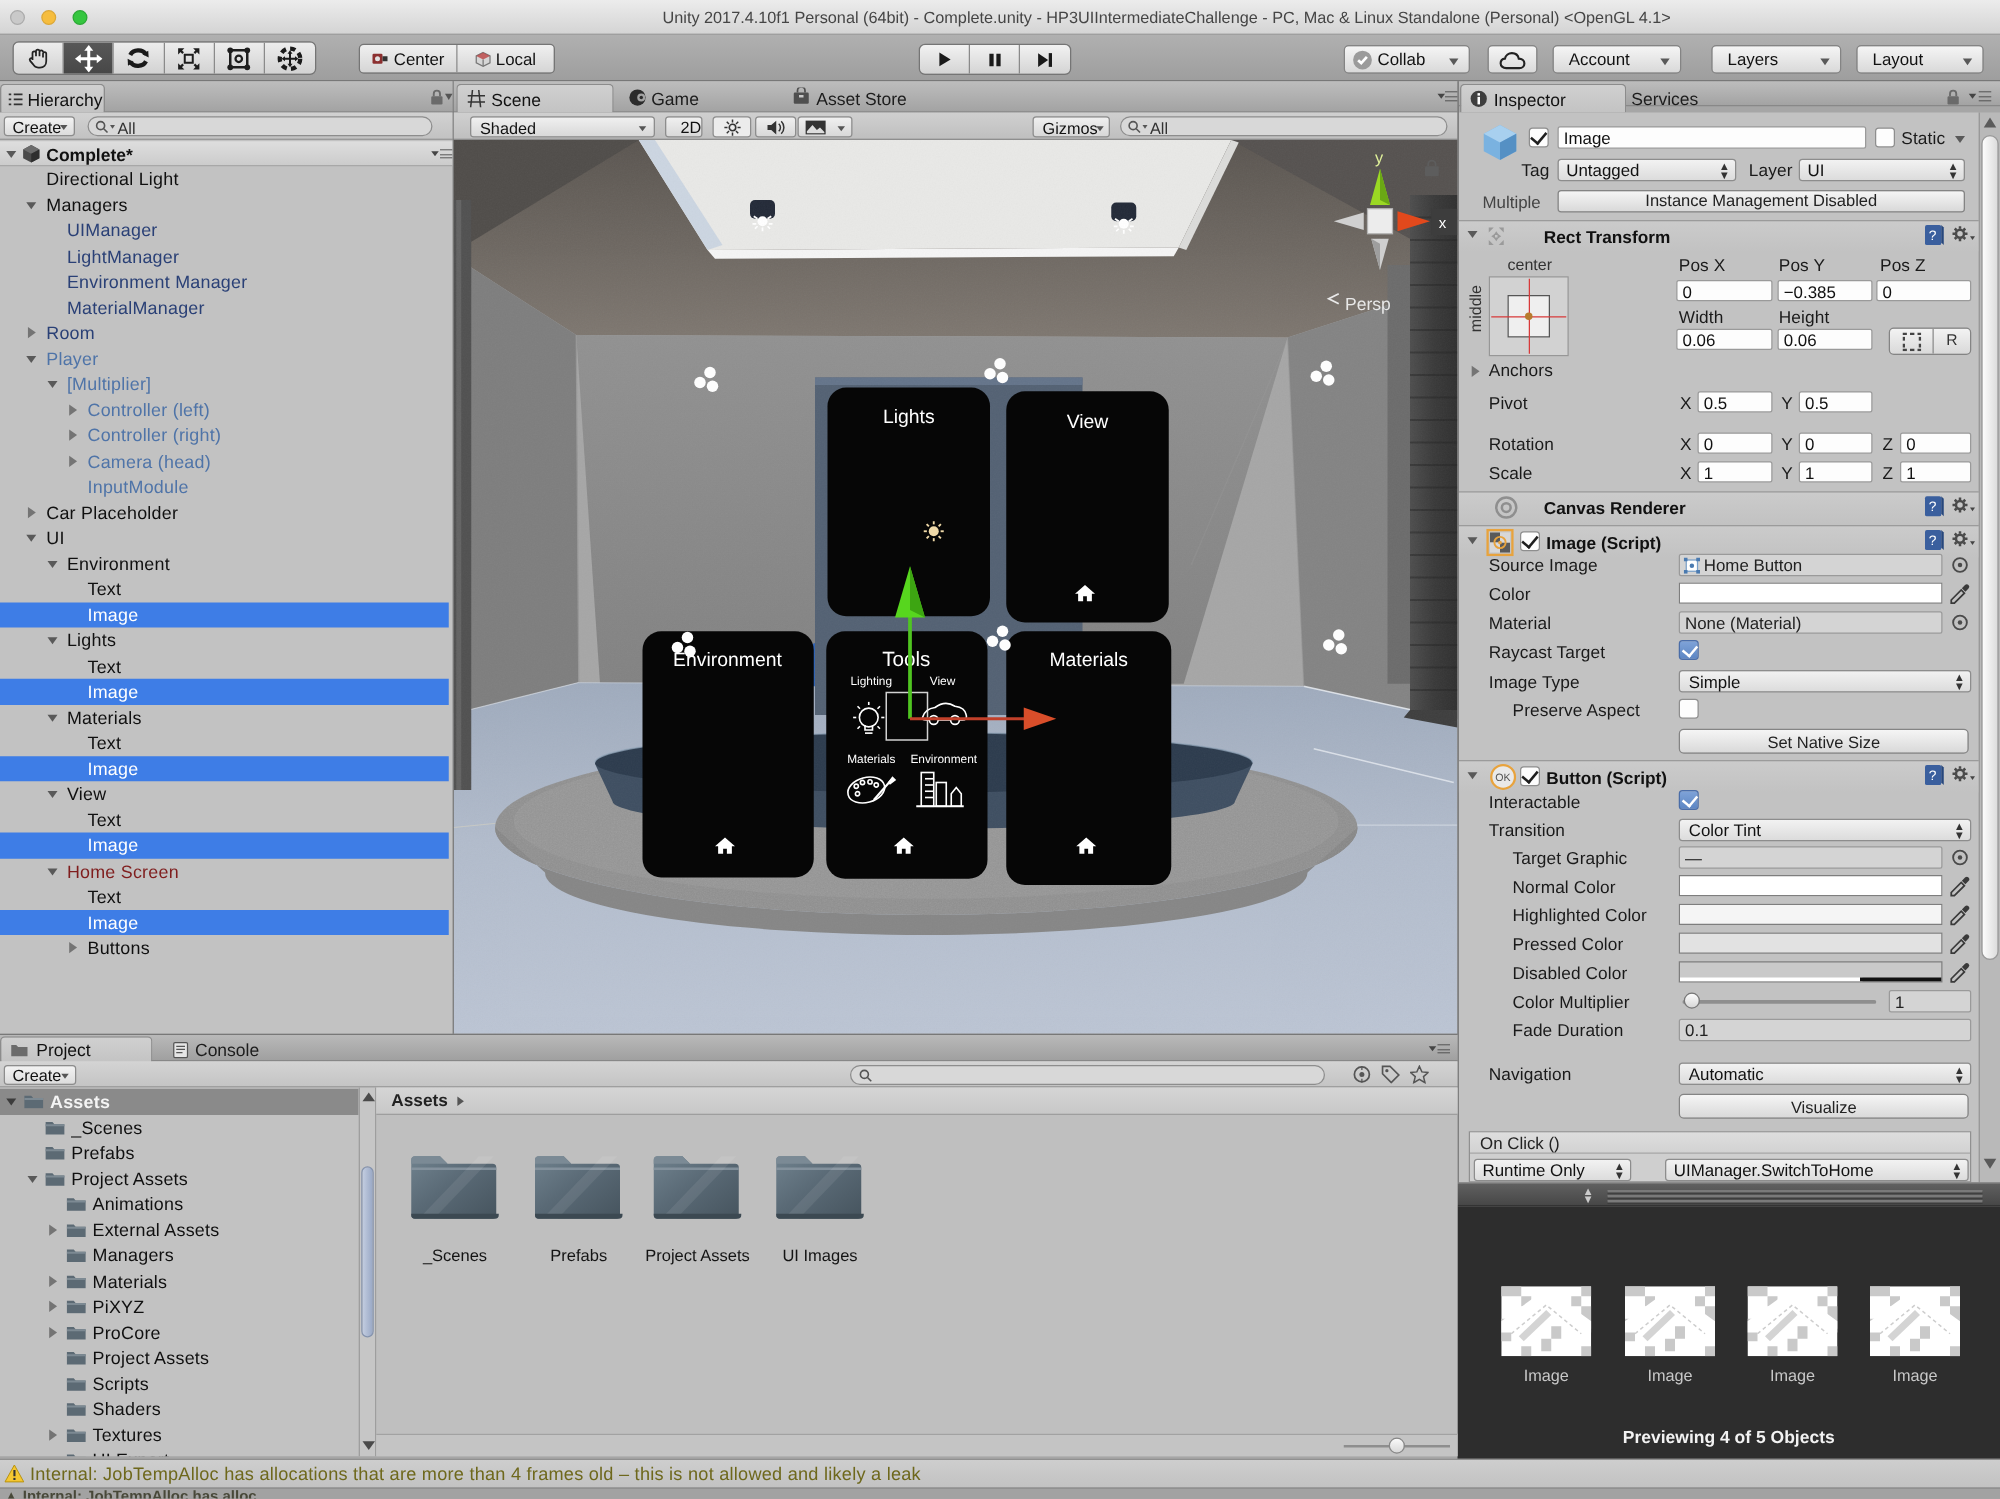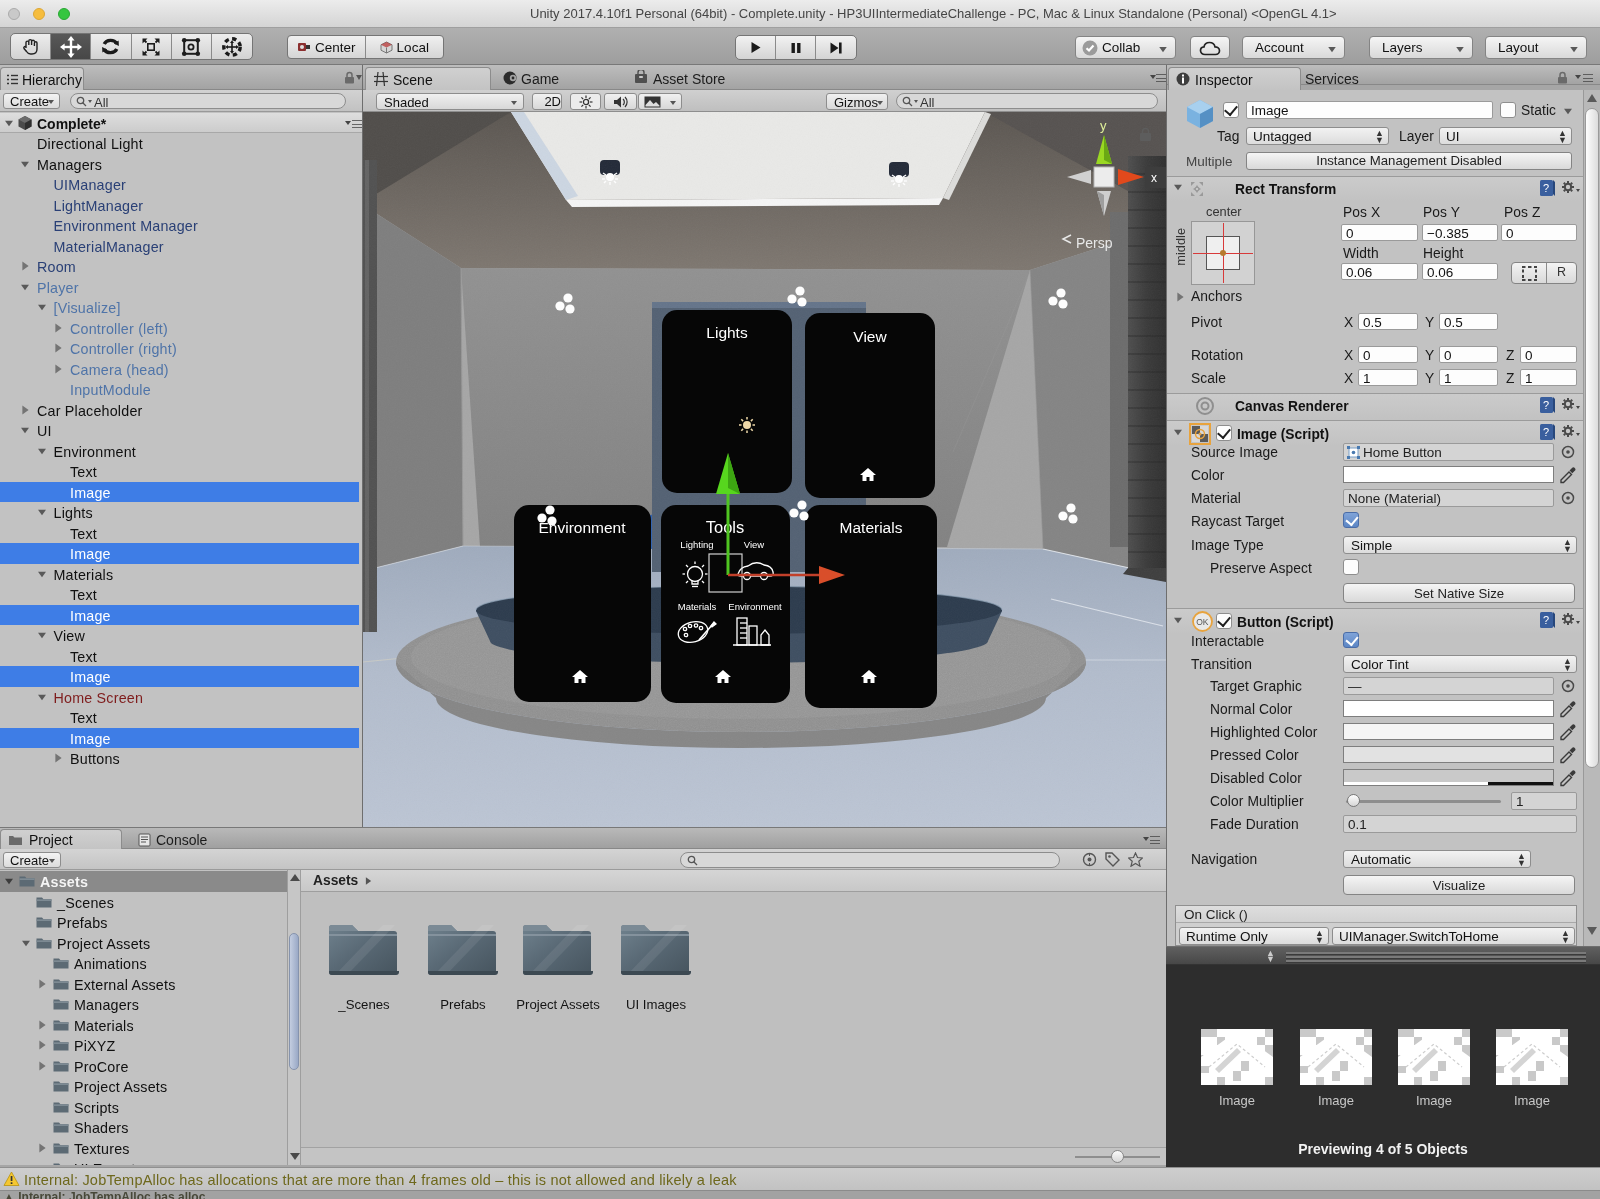--- a/index.html
+++ b/index.html
@@ -228,21 +228,21 @@
         <span class="abs" style="left:37.0px;top:44.5px;font-size:14.3px;color:#101010;letter-spacing:0.2px;">Managers</span>
 <span class="abs" style="left:53.5px;top:65.0px;font-size:14.3px;color:#2a4076;letter-spacing:0.2px;">UIManager</span>
 <span class="abs" style="left:53.5px;top:85.5px;font-size:14.3px;color:#2a4076;letter-spacing:0.2px;">LightManager</span>
 <span class="abs" style="left:53.5px;top:106.0px;font-size:14.3px;color:#2a4076;letter-spacing:0.2px;">Environment Manager</span>
 <span class="abs" style="left:53.5px;top:126.5px;font-size:14.3px;color:#2a4076;letter-spacing:0.2px;">MaterialManager</span>
 <div class="abs tri-r" style="left:22.0px;top:149.0px;transform:scale(0.9);"></div>
         <span class="abs" style="left:37.0px;top:147.0px;font-size:14.3px;color:#2a4076;letter-spacing:0.2px;">Room</span>
 <div class="abs tri-d" style="left:20.0px;top:171.5px;transform:scale(0.8);"></div>
         <span class="abs" style="left:37.0px;top:167.5px;font-size:14.3px;color:#4f74a8;letter-spacing:0.2px;">Player</span>
 <div class="abs tri-d" style="left:36.5px;top:192.0px;transform:scale(0.8);"></div>
-        <span class="abs" style="left:53.5px;top:188.0px;font-size:14.3px;color:#4f74a8;letter-spacing:0.2px;">[Visualize]</span>
+        <span class="abs" style="left:53.5px;top:188.0px;font-size:14.3px;color:#4f74a8;letter-spacing:0.2px;">[Multiplier]</span>
 <div class="abs tri-r" style="left:55.0px;top:210.5px;transform:scale(0.9);"></div>
         <span class="abs" style="left:70.0px;top:208.5px;font-size:14.3px;color:#4f74a8;letter-spacing:0.2px;">Controller (left)</span>
 <div class="abs tri-r" style="left:55.0px;top:231.0px;transform:scale(0.9);"></div>
         <span class="abs" style="left:70.0px;top:229.0px;font-size:14.3px;color:#4f74a8;letter-spacing:0.2px;">Controller (right)</span>
 <div class="abs tri-r" style="left:55.0px;top:251.5px;transform:scale(0.9);"></div>
         <span class="abs" style="left:70.0px;top:249.5px;font-size:14.3px;color:#4f74a8;letter-spacing:0.2px;">Camera (head)</span>
 <span class="abs" style="left:70.0px;top:270.0px;font-size:14.3px;color:#4f74a8;letter-spacing:0.2px;">InputModule</span>
 <div class="abs tri-r" style="left:22.0px;top:292.5px;transform:scale(0.9);"></div>
         <span class="abs" style="left:37.0px;top:290.5px;font-size:14.3px;color:#101010;letter-spacing:0.2px;">Car Placeholder</span>
 <div class="abs tri-d" style="left:20.0px;top:315.0px;transform:scale(0.8);"></div>
@@ -921,30 +921,30 @@
         <path d="M2 13 L10 5 l2.5 2.5 -8 8 H2z" fill="none" stroke="#3a3a3a" stroke-width="1.4"></path>
         <path d="M10.5 3.5 l2.5-2.5 a1.8 1.8 0 0 1 2.8 2.8 l-2.5 2.5z" fill="#3a3a3a"></path>
       </svg>
 <span class="abs lbl" style="left:43px;top:729px;">Color Multiplier</span>
 <div class="abs" style="left:179px;top:735px;width:155px;height:3px;background:#8e8e8e;border-radius:2px;"></div>
 <div class="abs" style="left:180px;top:729px;width:13px;height:13px;border-radius:50%;background:linear-gradient(#fdfdfd,#d6d6d6);border:1px solid #777;"></div>
 <div class="abs gfld" style="left:344px;top:727px;width:66px;height:18px;">1</div>
 <span class="abs lbl" style="left:43px;top:752px;">Fade Duration</span>
 <div class="abs gfld" style="left:176px;top:750px;width:234px;height:18px;">0.1</div>
 <span class="abs lbl" style="left:24px;top:787px;">Navigation</span>
-<div class="abs dd" style="left:176px;top:785px;width:188px;height:18px;">
+<div class="abs dd" style="left:176px;top:785px;width:234px;height:18px;">
         <span style="position:absolute;left:7px;top:1px;">Automatic</span>
         <span class="abs updown" style="right:5px;top:2px;">▲<br>▼</span>
       </div>
 <div class="abs btn3d" style="left:176px;top:810px;width:232px;height:20px;text-align:center;font-size:13.2px;color:#222;padding-top:2px;">Visualize</div>
 <div class="abs" style="left:8px;top:840px;width:402px;height:41px;border:1px solid #909090;background:#cfcfcf;">
         <div style="position:absolute;left:0;top:0;width:100%;height:17px;background:linear-gradient(#dedede,#d2d2d2);border-bottom:1px solid #a8a8a8;">
           <span style="position:absolute;left:8px;top:1px;font-size:13.5px;color:#222;">On Click ()</span>
         </div>
-        <div class="dd" style="position:absolute;left:3px;top:21px;width:150px;height:18px;">
+        <div class="dd" style="position:absolute;left:3px;top:21px;width:126px;height:18px;">
           <span style="position:absolute;left:6px;top:1px;">Runtime Only</span>
           <span class="abs updown" style="right:5px;top:2px;">▲<br>▼</span>
         </div>
         <div class="dd" style="position:absolute;left:156px;top:21px;width:243px;height:18px;">
           <span style="position:absolute;left:6px;top:1px;">UIManager.SwitchToHome</span>
           <span class="abs updown" style="right:5px;top:2px;">▲<br>▼</span>
         </div>
       </div>
 <div class="abs" style="left:416px;top:25px;width:18px;height:856px;background:#b9b9b9;border-left:1px solid #999;"></div>
 <div class="abs" style="left:420px;top:29px;width:0;height:0;border-left:5.5px solid transparent;border-right:5.5px solid transparent;border-bottom:8px solid #5a5a5a;"></div>

